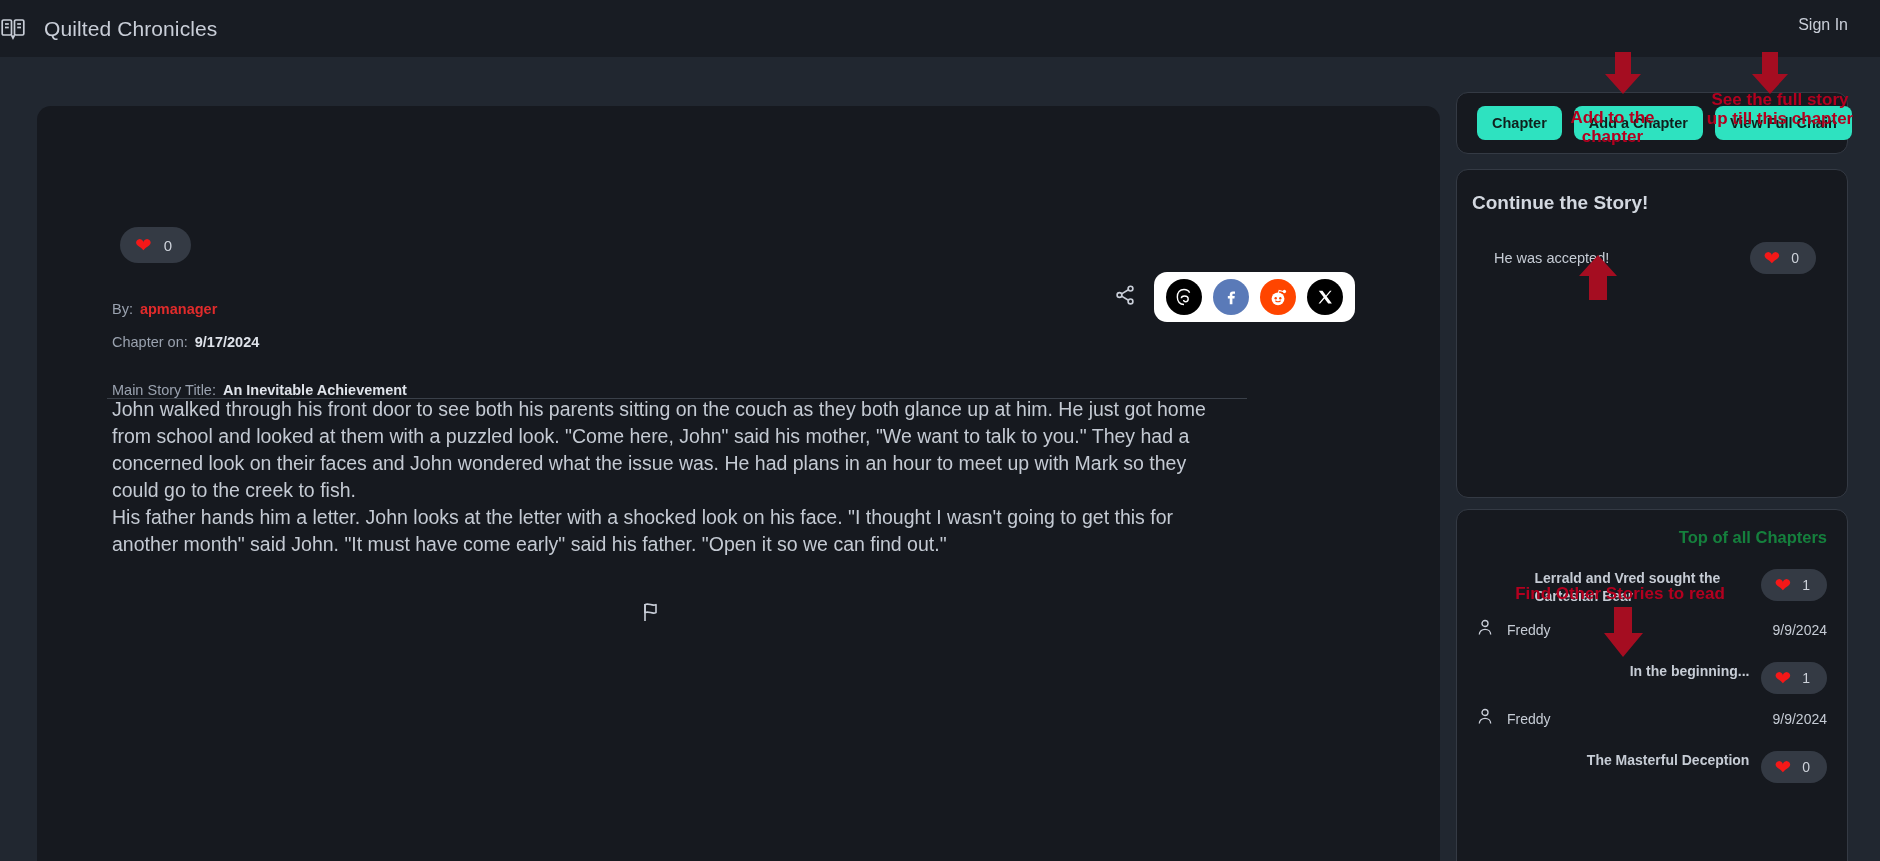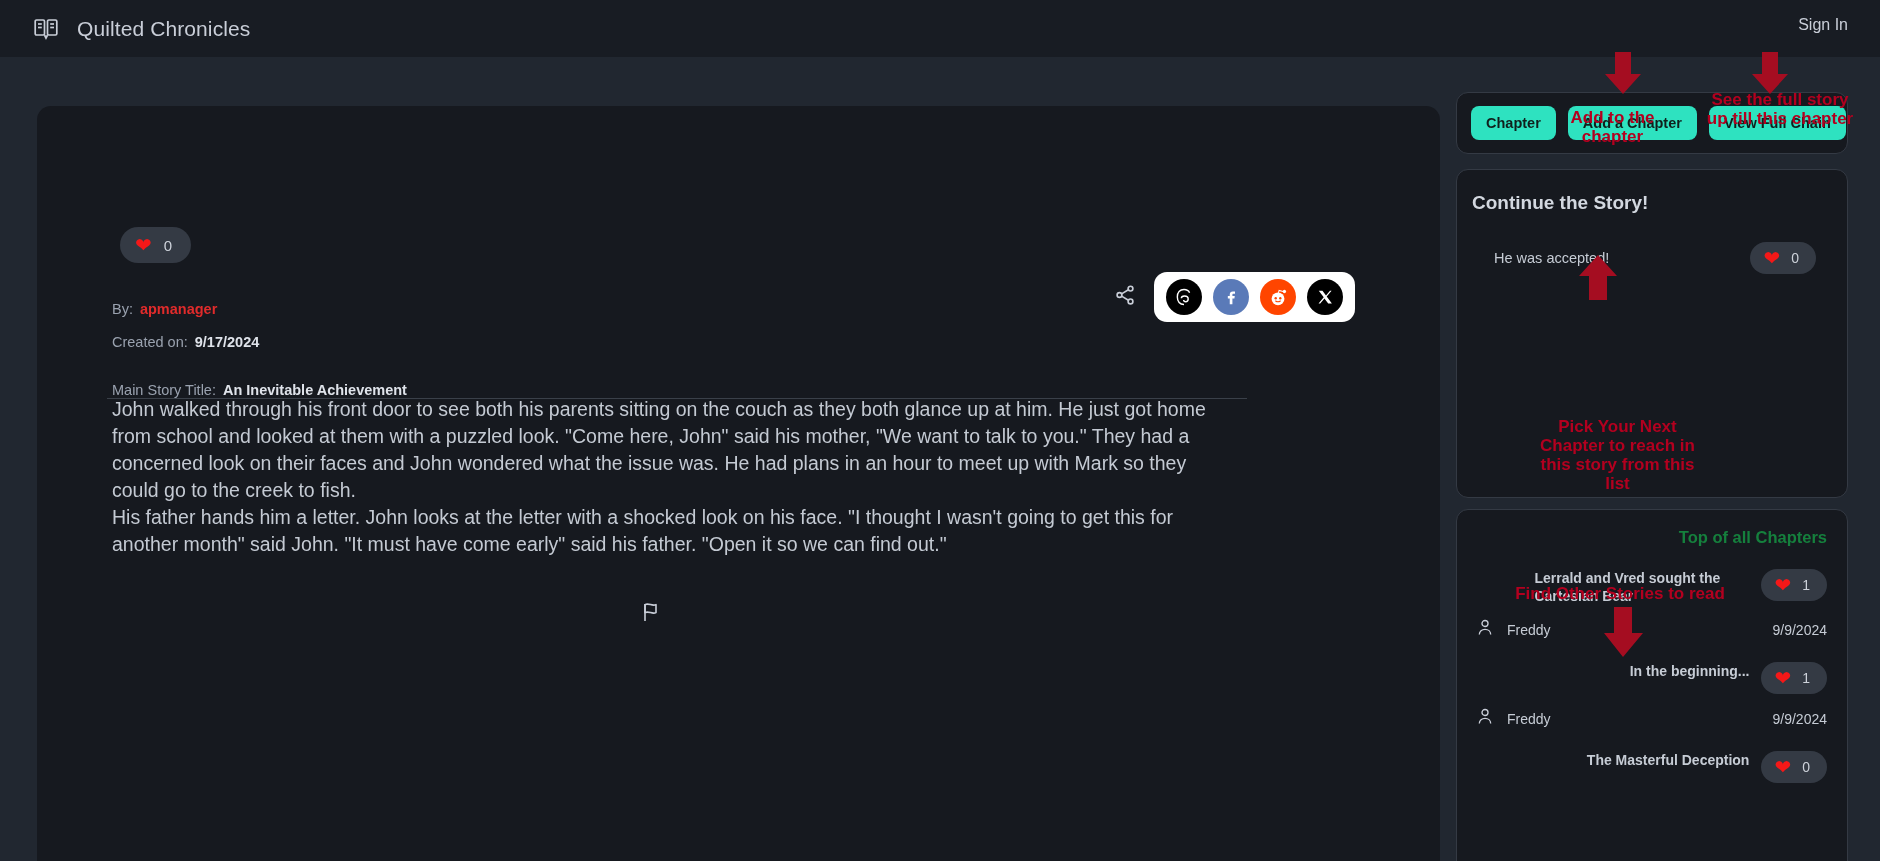--- a/index.html
+++ b/index.html
@@ -10,21 +10,21 @@
     overflow: hidden;
   }
 
   
   .header {
     position: absolute; top: 0; left: 0;
     width: 1880px; height: 57px;
     background: #181c23;
     display: flex; align-items: center;
   }
-  .brand { display: flex; align-items: center; gap: 18px; padding-left: 33px; }
+  .brand { display: flex; align-items: center; gap: 18px; }
   .book-icon { width: 26px; height: 22px; color: #c9ced8; display:block; }
   .brand-title { font-size: 21px; color: #c9ced8; font-weight: 400; letter-spacing: .1px; }
   .signin {
     position: absolute; right: 32px; top: 16px;
     font-size: 16px; color: #c9ced8; cursor: pointer;
   }
 
   
   .page { position: absolute; top: 57px; left: 0; width: 1880px; height: 804px; }
 
@@ -86,21 +86,21 @@
     width: 20px; height: 22px; color: #c9ced8; cursor: pointer;
   }
 
   
   .sidebar { position: absolute; left: 1456px; top: 0; width: 392px; }
   .panel {
     background: #16191f; border: 1px solid #343a44; border-radius: 12px;
   }
   .panel-actions {
     position: absolute; left: 0; top: 35px; width: 392px; height: 62px;
-    display: flex; align-items: center; gap: 12px; padding-left: 14px;
+    display: flex; align-items: center; gap: 12px; padding-left: 20px;
   }
   .btn-teal {
     background: #2ee2c0; color: #10201d; border: none;
     border-radius: 8px; padding: 9px 15px;
     font-size: 14.5px; font-weight: bold; cursor: pointer;
     font-family: "Liberation Sans", sans-serif; white-space: nowrap;
   }
 
   .panel-continue {
     position: absolute; left: 0; top: 112px; width: 392px; height: 329px;
@@ -217,21 +217,21 @@
             <path d="M2.5 2.5h5.2l5 6.7 5.6-6.7h2.3l-6.9 8.2 7.3 9.8h-5.2l-5.3-7.1-6 7.1H2.2l7.3-8.7z"></path>
           </svg>
         </div>
       </div>
     </div>
 
     <div class="meta m1">
       <span class="meta-label">By:</span><span class="meta-val author">apmanager</span>
     </div>
     <div class="meta m2">
-      <span class="meta-label">Created on:</span><span class="meta-val">9/17/2024</span>
+      <span class="meta-label">Chapter on:</span><span class="meta-val">9/17/2024</span>
     </div>
     <div class="meta m3">
       <span class="meta-label">Main Story Title:</span><span class="meta-val">An Inevitable Achievement</span>
     </div>
 
     <div class="divider"></div>
 
     <div class="story">John walked through his front door to see both his parents sitting on the couch as they both glance up at him. He just got home from school and looked at them with a puzzled look. "Come here, John" said his mother, "We want to talk to you." They had a concerned look on their faces and John wondered what the issue was. He had plans in an hour to meet up with Mark so they could go to the creek to fish.
 His father hands him a letter. John looks at the letter with a shocked look on his face. "I thought I wasn't going to get this for another month" said John. "It must have come early" said his father. "Open it so we can find out."</div>
 
@@ -316,21 +316,20 @@
             <span class="heart">❤</span>
             <span class="mini-count">0</span>
           </span>
         </div>
       </div>
     </div>
   </div>
 
   <div class="anno a1">Add to the chapter</div>
   <div class="anno a2">See the full story up till this chapter</div>
-  <div class="anno a3">Pick Your Next Chapter to reach in this story from this list</div>
   <div class="anno a4">Find Other Stories to read</div>
 
   <svg class="arrow" style="left:1598px; top:-7px;" width="50" height="50" viewBox="0 0 50 50">
     <path d="M17 2 h16 v22 h10 L25 44 L7 24 h10 z" fill="#a50d21"></path>
   </svg>
   <svg class="arrow" style="left:1745px; top:-7px;" width="50" height="50" viewBox="0 0 50 50">
     <path d="M17 2 h16 v22 h10 L25 44 L7 24 h10 z" fill="#a50d21"></path>
   </svg>
   <svg class="arrow" style="left:1572px; top:195px;" width="52" height="55" viewBox="0 0 52 55">
     <path d="M26 3 L45 24 H35 v24 H17 V24 H7 z" fill="#a50d21"></path>

